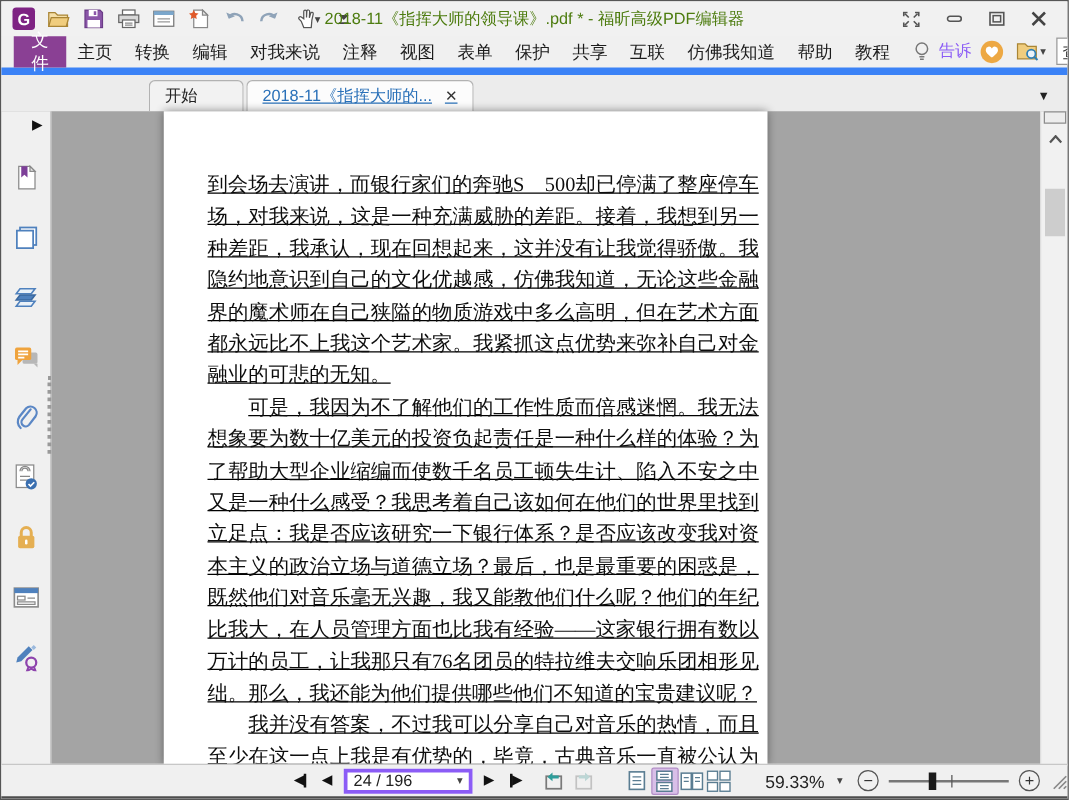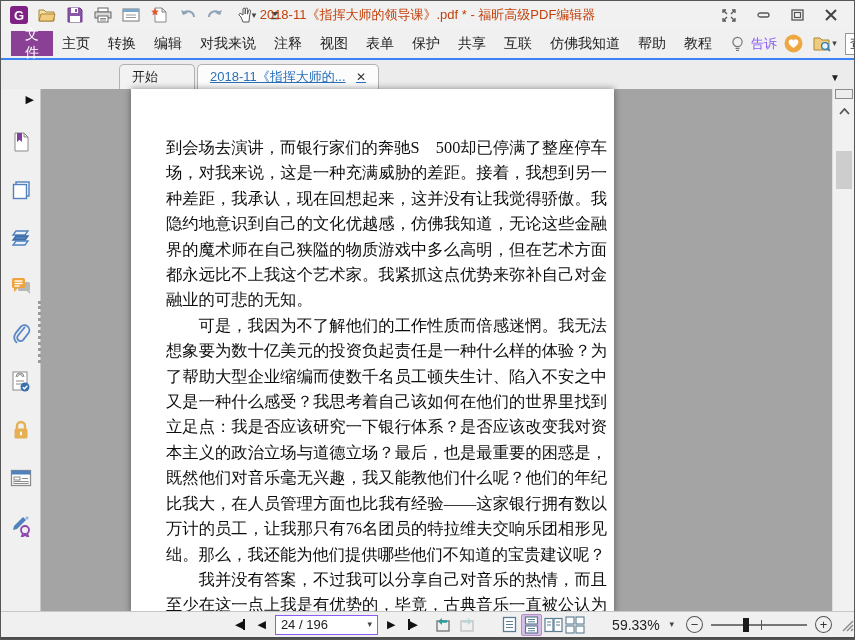--- a/index.html
+++ b/index.html
@@ -8,27 +8,27 @@
          border:1px solid #565656; }
 
   
   .titlebar { position:absolute; left:0; top:0; width:100%; height:28px; background:#f1f1f1;
               display:flex; align-items:center; }
   .qat { display:flex; align-items:center; gap:2px; padding-left:5px; }
   .tb-btn { width:26px; height:24px; display:flex; align-items:center; justify-content:center; border-radius:2px; }
   .logo-box { width:18px; height:18px; background:#7e2383; border-radius:3px; color:#fff; font-weight:bold;
               font-size:13px; display:flex; align-items:center; justify-content:center; }
   .mini-caret { font-size:9px; color:#444; line-height:1; }
-  .win-title { position:absolute; left:0; right:0; text-align:center; font-size:13px; color:#c2410c; pointer-events:none; }
+  .win-title { position:absolute; left:0; right:0; text-align:center; font-size:13px; color:#4d7c0f; pointer-events:none; }
   .win-controls { position:absolute; right:6px; top:0; height:28px; display:flex; align-items:center; }
   .win-btn { width:34px; height:24px; display:flex; align-items:center; justify-content:center; }
 
   
   .menubar { position:absolute; left:0; top:28px; width:100%; height:31px; background:#f0f0f0;
-             border-bottom:2px solid #3b82f6; display:flex; align-items:center; }
+             border-bottom:6px solid #3b82f6; display:flex; align-items:flex-start; }
   .file-btn { height:25px; margin-left:10px; padding:0 14px; background:#8a4094; color:#fff; font-size:14px;
               display:flex; align-items:center; }
   .menu-item { font-size:14px; color:#1c1c1c; padding:0 9px; height:25px; display:flex; align-items:center; white-space:nowrap; }
   .menu-right { display:flex; align-items:center; margin-left:6px; gap:4px; }
   .tellme { font-size:13px; color:#8b5cf6; white-space:nowrap; width:26px; overflow:hidden; }
   .searchbox { width:112px; height:22px; background:#fff; border:1px solid #979797; display:flex; align-items:center; }
   .searchbox input { border:none; outline:none; flex:1; font-size:13px; padding:0 4px; background:transparent; color:#222;
                      font-family:"Liberation Sans",sans-serif; min-width:0; }
   .searchbox input::placeholder { color:#333; opacity:1; }
 
@@ -44,39 +44,39 @@
   
   .main { position:absolute; left:0; top:88px; width:100%; height:524px; background:#a4a4a4; }
   .sidebar { position:absolute; left:0; top:0; width:40px; height:100%; background:#f0f0f0; border-right:1px solid #c9c9c9; }
   .sb-expand { position:absolute; top:4px; right:6px; font-size:11px; color:#111; }
   .sb-icons { position:absolute; top:40px; left:0; width:100%; display:flex; flex-direction:column; align-items:center; gap:22px; }
   .sb-btn { width:30px; height:26px; display:flex; align-items:center; justify-content:center; }
   .splitter-dots { position:absolute; right:-1px; top:212px; height:62px; border-right:3px dotted #9a9a9a; }
 
   
   .page { position:absolute; left:130px; top:0; width:483px; height:100%; background:#fff;
-          box-shadow:0 0 7px rgba(0,0,0,.45); overflow:hidden; }
+          box-shadow:0 0 7px rgba(0,0,0,.45); overflow:hidden;text-decoration:underline; }
   .page-text { padding:46px 7px 0 35px; font-family:"Liberation Serif","DejaVu Serif",serif;
                font-size:16.3px; line-height:25.4px; color:#0d0d0d; text-align:justify; }
   .page-text p.ind { text-indent:2em; }
 
   
   .scrollbar { position:absolute; right:0; top:0; width:22px; height:100%; background:#f1f1f1; border-left:1px solid #dedede; }
   .sc-corner { position:absolute; top:0; left:2px; width:18px; height:10px; background:#ededed; border:1px solid #8c8c8c; }
   .sc-up { position:absolute; top:14px; left:0; width:22px; height:16px; display:flex; align-items:center; justify-content:center; }
   .sc-thumb { position:absolute; top:62px; left:3px; width:16px; height:38px; background:#cdcdcd; }
 
   
   .statusbar { position:absolute; left:0; bottom:2px; width:100%; height:26px; background:#f0f0f0;
                border-top:1px solid #c7c7c7; display:flex; align-items:center; font-size:13px; color:#222; }
   .window-bottom { position:absolute; left:0; bottom:0; width:100%; height:2px; background:#4d4d4d; }
   .nav-btn { display:flex; align-items:center; justify-content:center; height:20px; padding:0 3px; }
   .tri { font-size:11px; color:#111; line-height:1; }
   .nav-bar { width:2px; height:11px; background:#111; }
-  .pagebox { width:104px; height:20px; background:#fff; border:1px solid #8b5cf6; display:flex; align-items:center;
+  .pagebox { width:104px; height:20px; background:#fff; border:3px solid #8b5cf6; display:flex; align-items:center;
              justify-content:space-between; padding:0 5px; margin:0 6px; font-size:13px; }
   .layout-btn { width:22px; height:22px; display:flex; align-items:center; justify-content:center; border-radius:2px; }
   .layout-active { background:#d9bfe8; border:1px solid #b18cc6; }
   .zoom-label { margin-left:26px; font-size:14px; color:#222; }
   .circle-btn { width:17px; height:17px; border:1px solid #555; border-radius:50%; display:flex; align-items:center;
                 justify-content:center; font-size:13px; color:#333; background:transparent; line-height:1; }
   .slider { position:relative; width:97px; height:16px; margin:0 8px; }
   .slider .track { position:absolute; left:0; right:0; top:7px; height:2px; background:#777; }
   .slider .tick { position:absolute; left:50px; top:3px; width:1px; height:10px; background:#555; }
   .slider .handle { position:absolute; left:32px; top:1px; width:6px; height:14px; background:#1a1a1a; }

